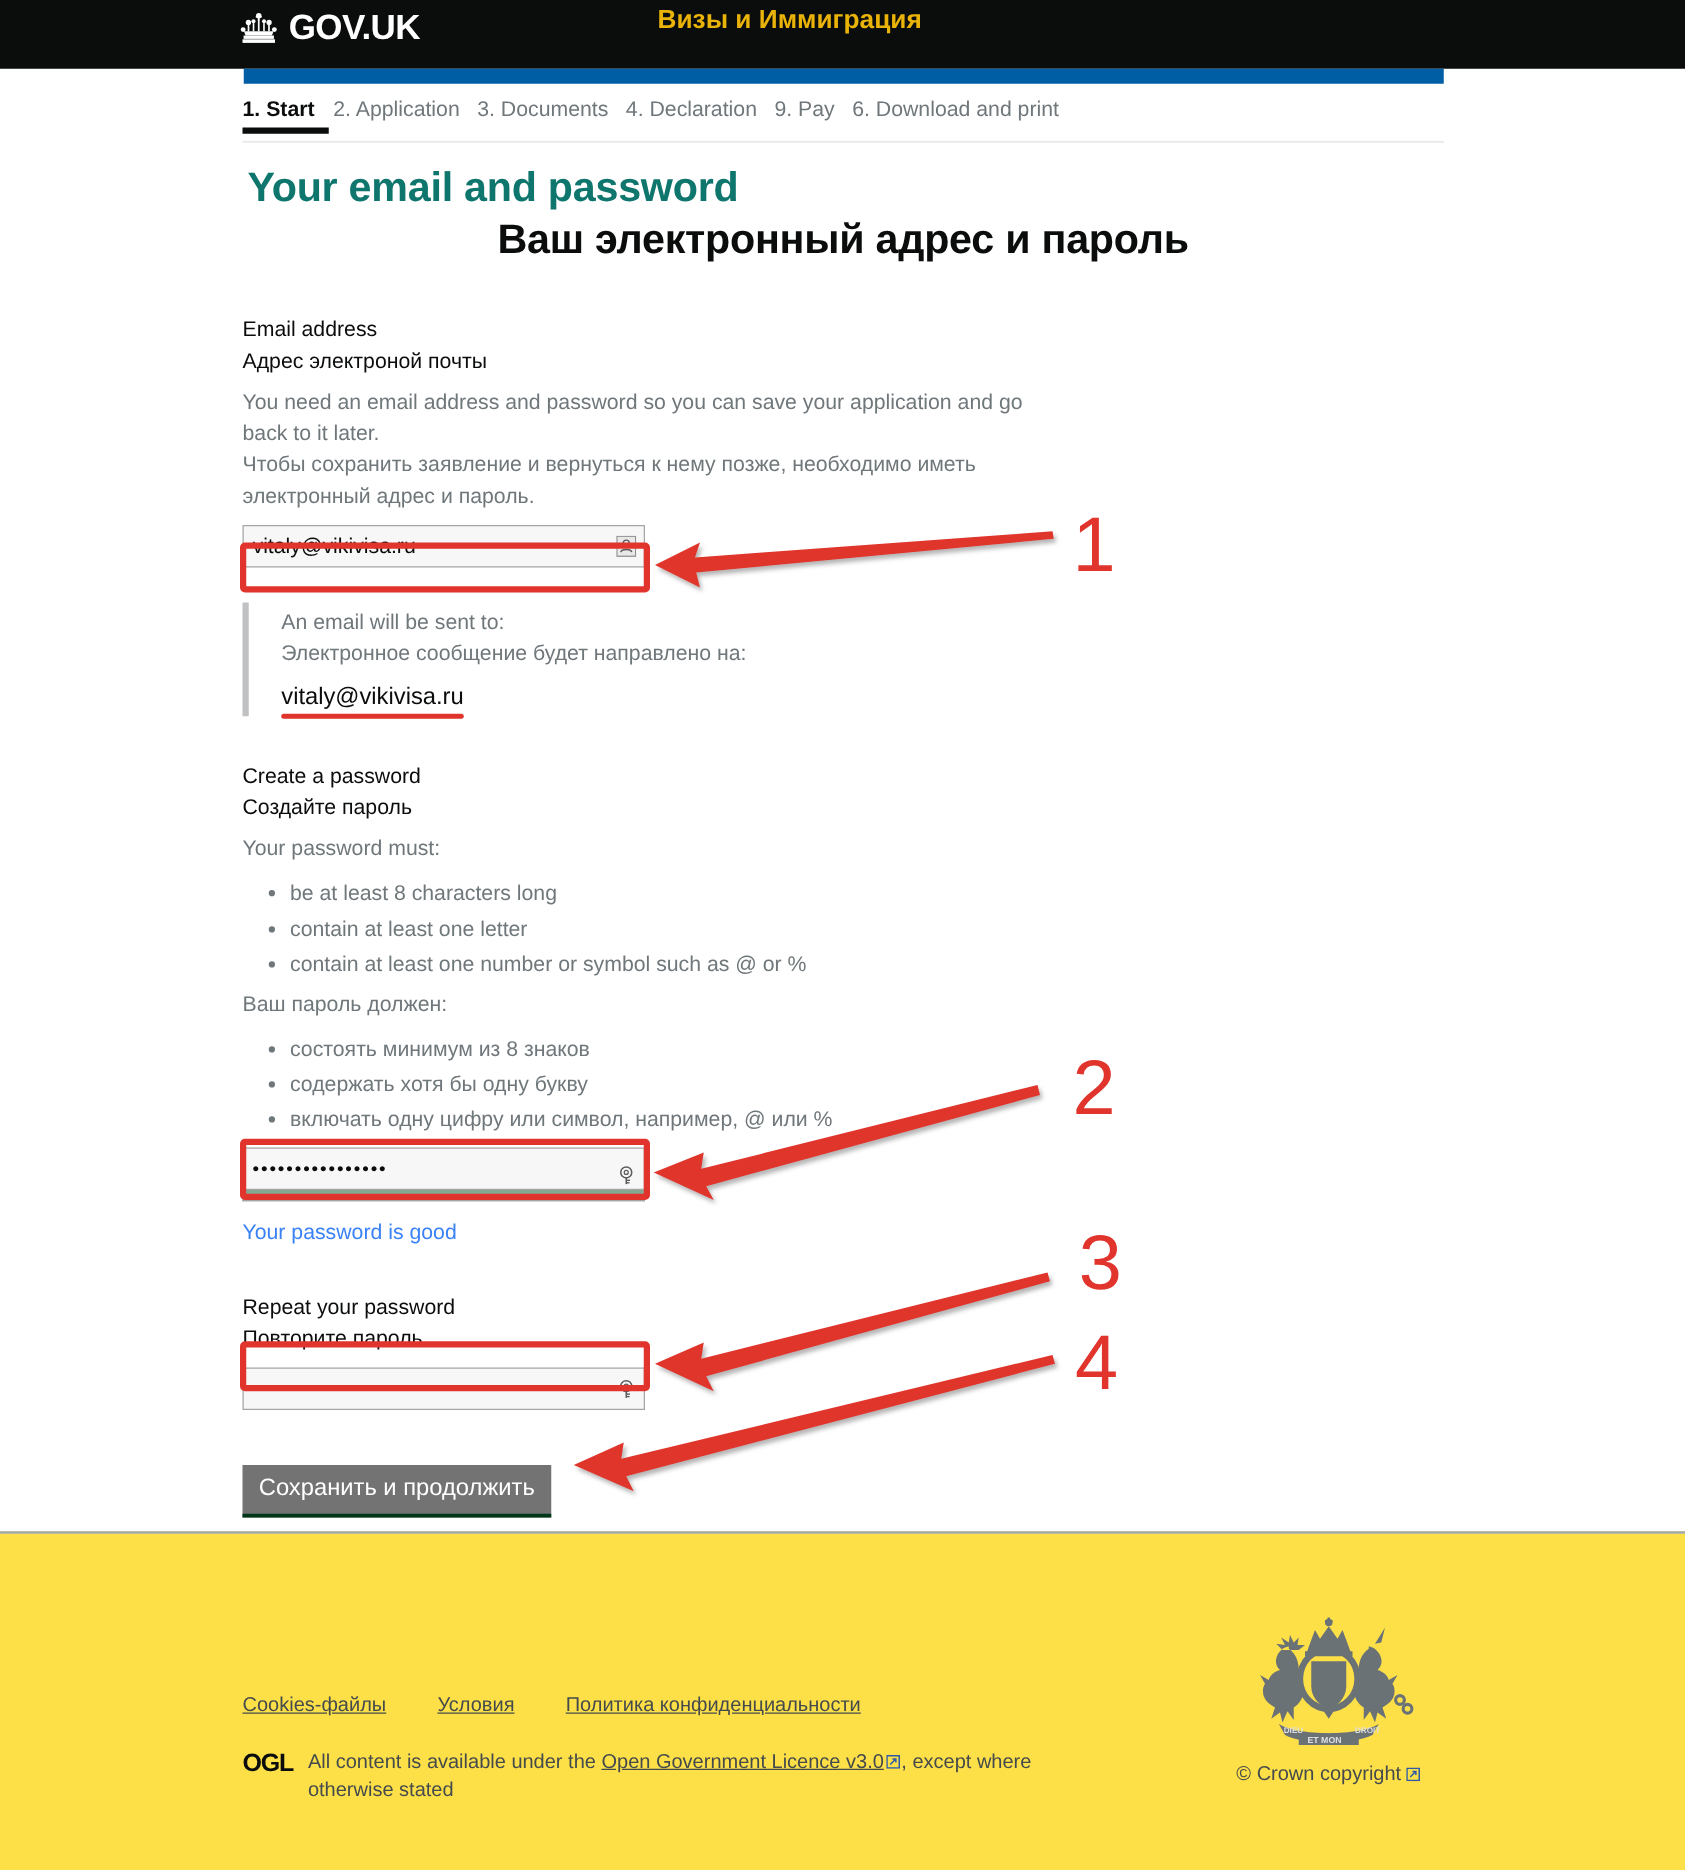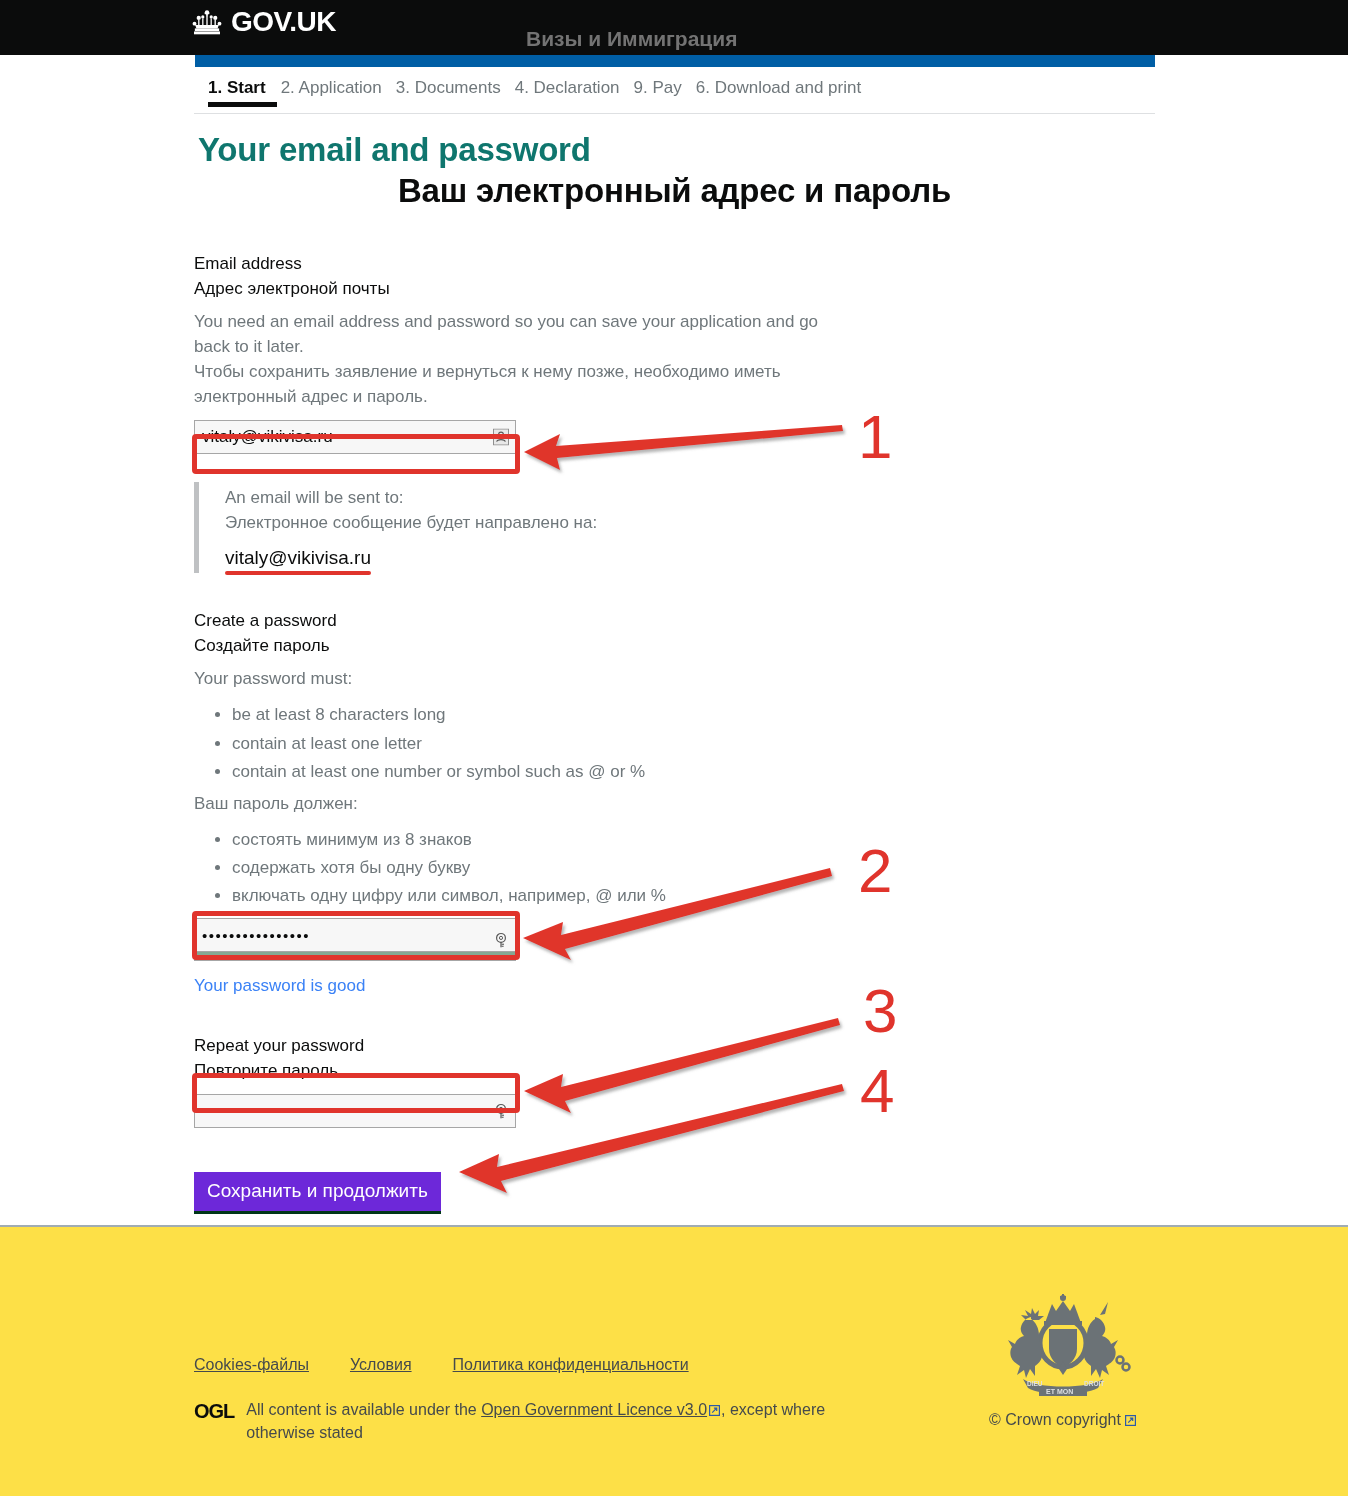--- a/index.html
+++ b/index.html
@@ -42,41 +42,41 @@
   }
   .brand-text {
     color: #ffffff;
     font-size: 28px;
     font-weight: 700;
     letter-spacing: -0.5px;
     line-height: 1;
   }
   .service-name {
     position: absolute;
-    left: 336px; top: 27px;
-    color: #737373;
+    left: 336px; top: 4px;
+    color: #eab308;
     font-size: 21px;
     font-weight: 700;
     letter-spacing: 0px;
     text-align: center;
   }
 
   
   .blue-bar {
     position: absolute;
     left: 195px; top: 55px;
     width: 960px;
     height: 12px;
     background: #005ea5;
   }
 
   
   .phase-nav {
     position: absolute;
-    left: 208px; top: 78px;
+    left: 194px; top: 78px;
     width: 961px;
     height: 34px;
   }
   .phase-list {
     display: flex;
     align-items: flex-end;
     gap: 0px;
     list-style: none;
     margin: 0; padding: 0;
     font-size: 17px;
@@ -244,21 +244,21 @@
     margin-bottom: 3px;
   }
 
   .status-text {
     font-size: 17px;
     color: #3b82f6;
   }
 
   
   .btn-primary {
-    background: #6d28d9;
+    background: #737373;
     color: #ffffff;
     border: none;
     border-bottom: 3px solid #003618;
     font-size: 19px;
     font-family: "Liberation Sans", sans-serif;
     padding: 8px 13px 9px 13px;
     cursor: pointer;
     display: inline-block;
     line-height: 1.2;
   }

